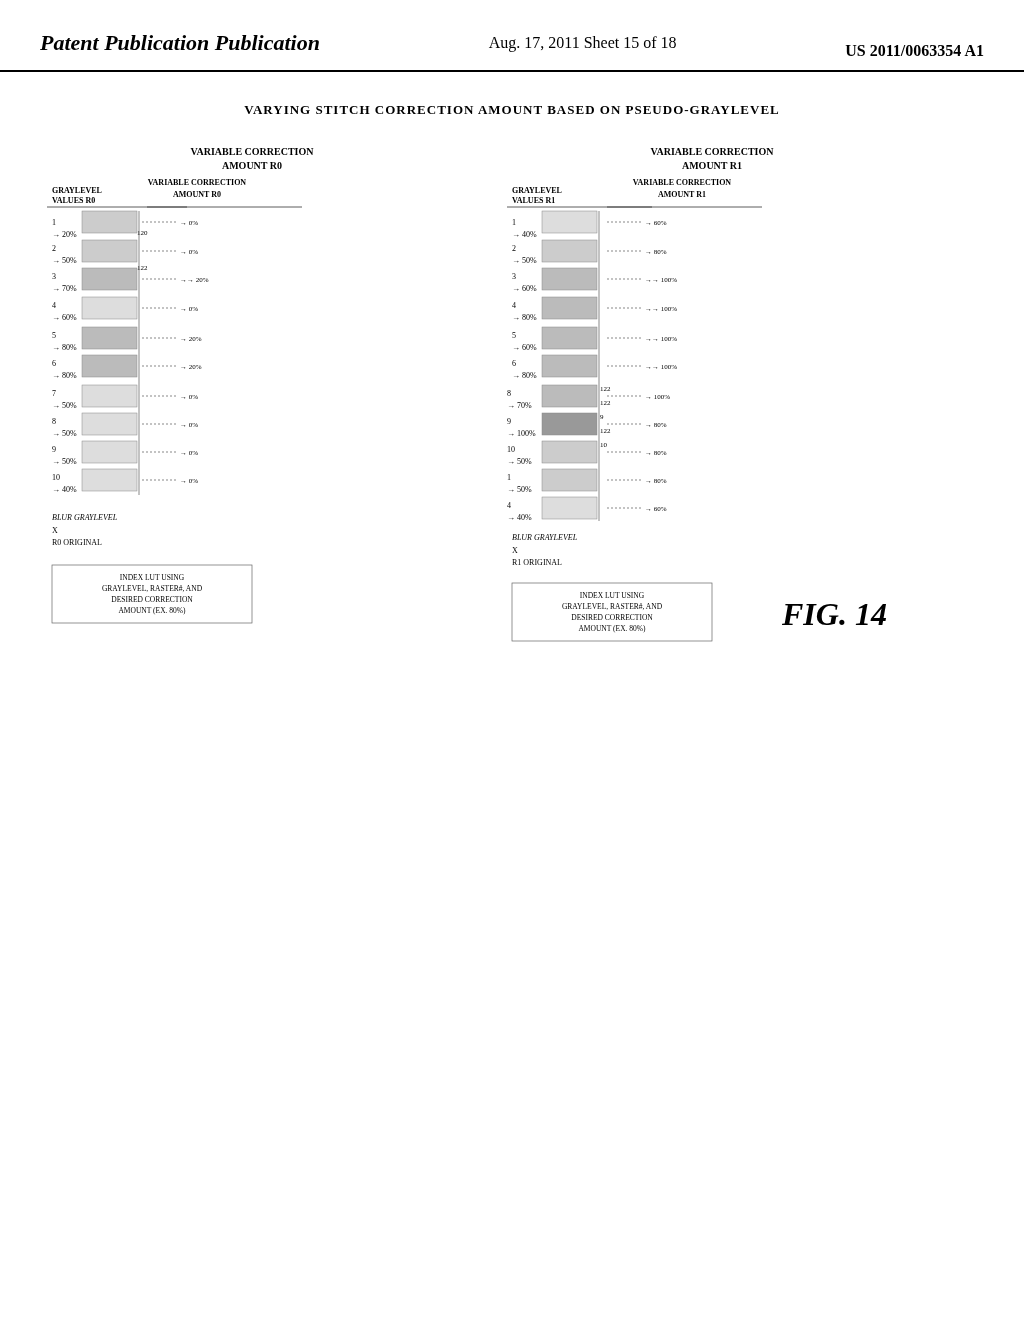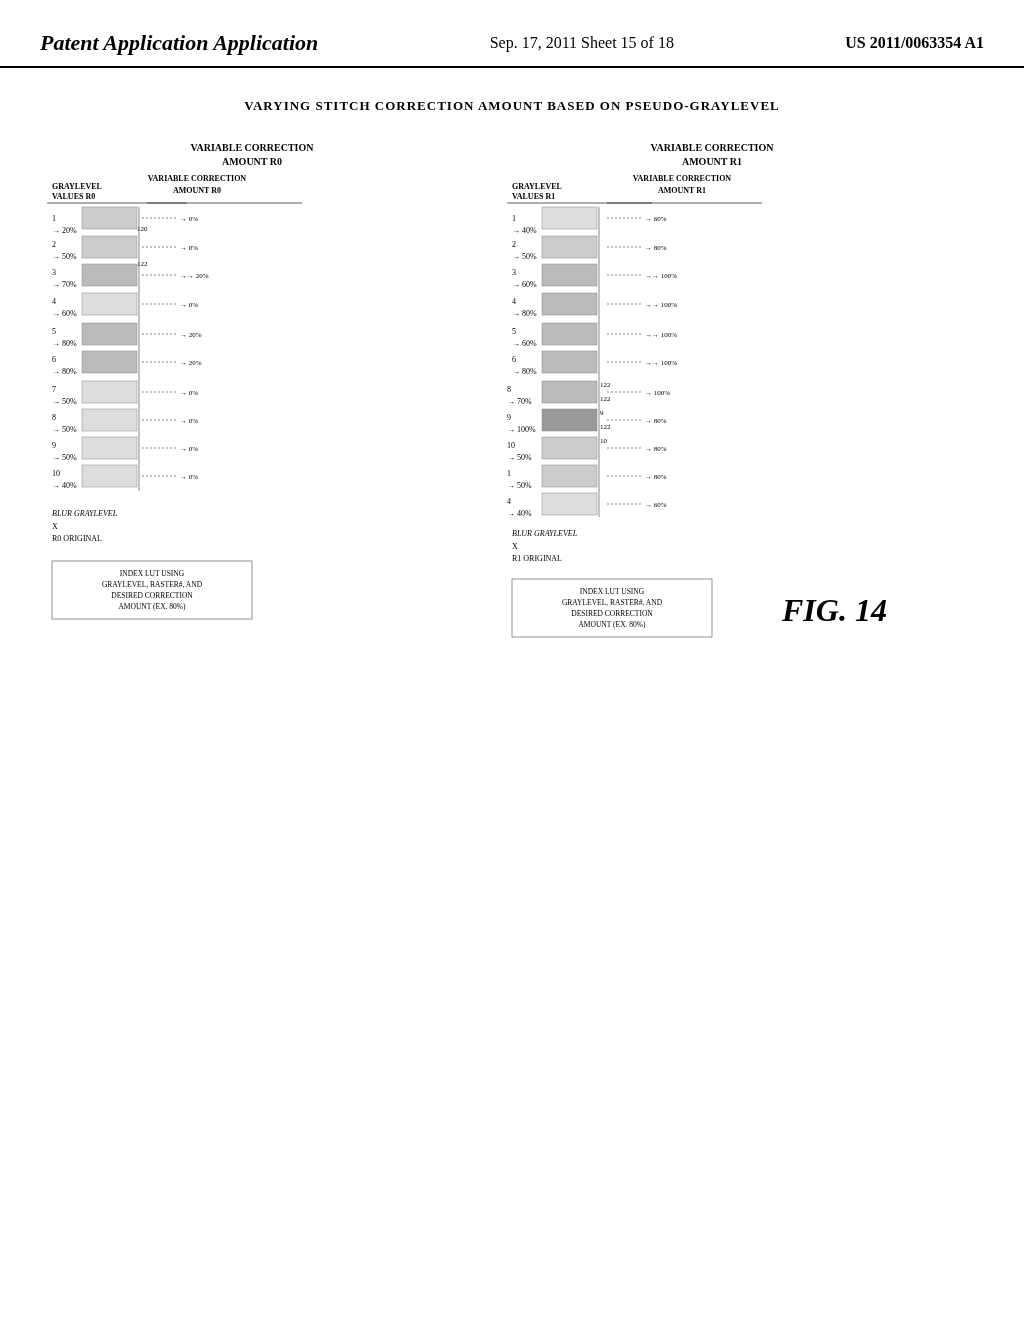--- a/index.html
+++ b/index.html
@@ -26,20 +26,21 @@
     }
     .header-center {
       font-size: 16px;
       text-align: center;
       padding-top: 4px;
     }
     .header-right {
       font-size: 16px;
       font-weight: bold;
       padding-top: 4px;
+      margin-top: 8px;
     }
 
     
     .main-content {
       padding: 20px 30px;
       position: relative;
     }
 
     
     .main-title {
@@ -54,22 +55,22 @@
     
     .full-page-svg {
       display: block;
       margin: 0 auto;
     }
   </style>
 </head>
 <body>
 
 <div class="header">
-  <div class="header-left">Patent Application Application</div>
-  <div class="header-center">Sep. 17, 2011  Sheet 15 of 18</div>
+  <div class="header-left">Patent Publication Publication</div>
+  <div class="header-center">Aug. 17, 2011  Sheet 15 of 18</div>
   <div class="header-right">US 2011/0063354 A1</div>
 </div>
 
 <div class="main-content">
   <div class="main-title">VARYING STITCH CORRECTION AMOUNT BASED ON PSEUDO-GRAYLEVEL</div>
 
   <svg class="full-page-svg" width="960" height="1150" viewBox="0 0 960 1150" style="font-family: 'Times New Roman', serif;">
 
     <text x="220" y="30" text-anchor="middle" font-size="10" font-weight="bold">VARIABLE CORRECTION</text>
     <text x="220" y="44" text-anchor="middle" font-size="10" font-weight="bold">AMOUNT R0</text>

